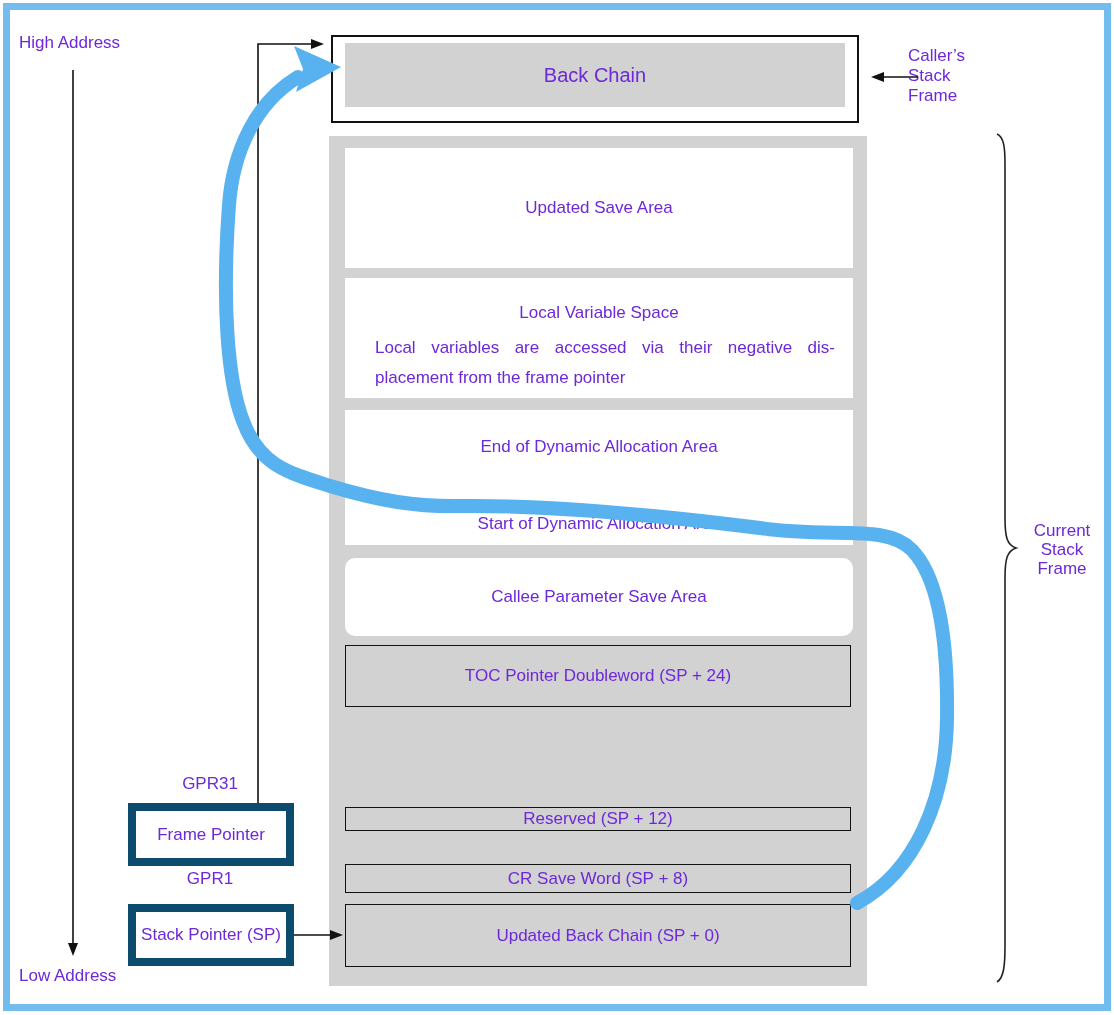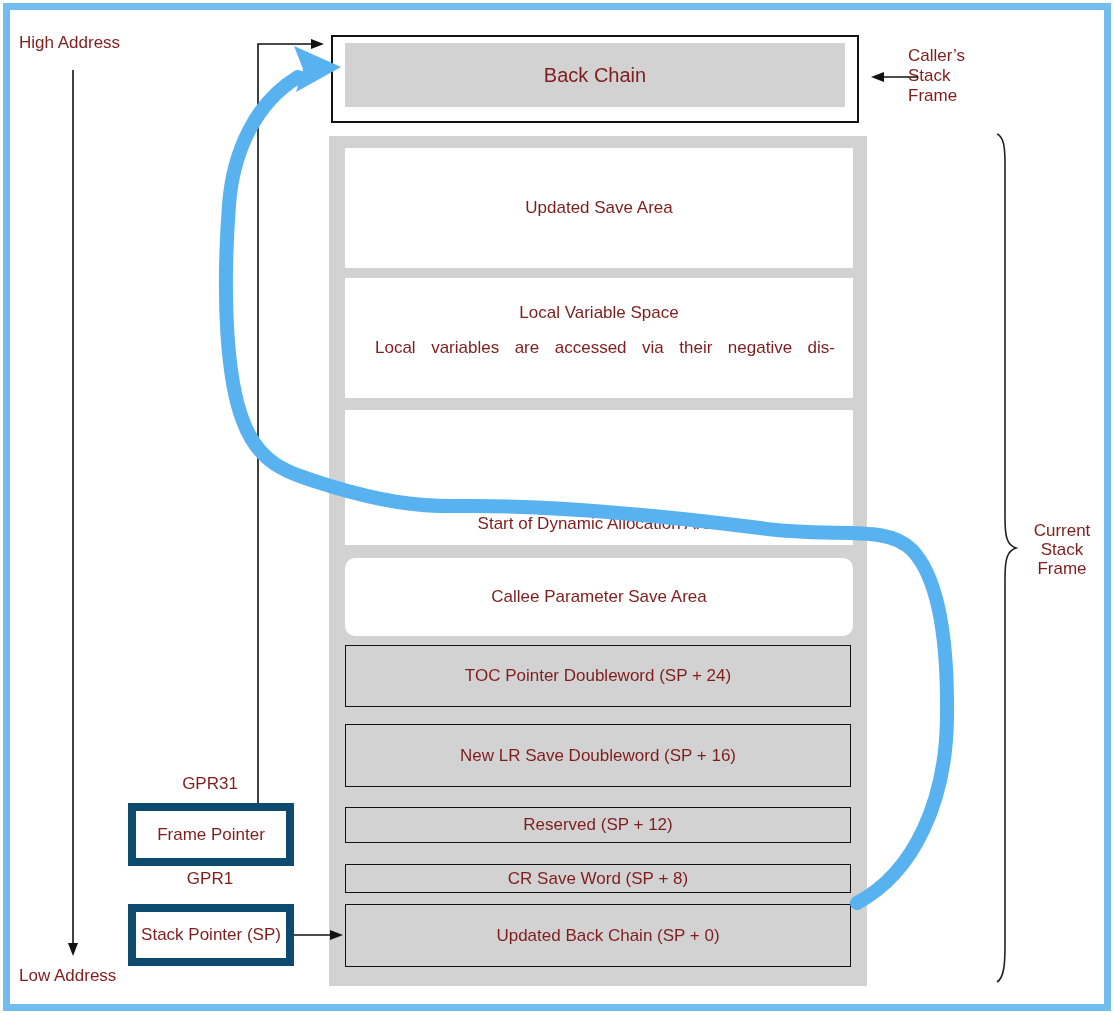--- a/index.html
+++ b/index.html
@@ -1,18 +1,18 @@
 <!DOCTYPE html>
 <html style="--frame-blue: #72bcee; --flow-blue: #59b2f0; --gray: #d2d2d2;"><head>
 <meta charset="utf-8">
 <style>
   html,body{margin:0;padding:0;background:#ffffff;}
   .canvas{
     position:relative;width:1114px;height:1015px;background:#fff;
-    font-family:"Liberation Sans","DejaVu Sans",sans-serif;color:#7f1d1d;
+    font-family:"Liberation Sans","DejaVu Sans",sans-serif;color:#6d28d9;
     overflow:hidden;
   }
   .frame-border{
     position:absolute;left:3px;top:3px;width:1108px;height:1008px;
     box-sizing:border-box;border:7px solid var(--frame-blue,#72bcee);
   }
   .lbl{position:absolute;font-size:17px;white-space:nowrap;}
   .center-txt{display:flex;align-items:center;justify-content:center;text-align:center;}
 
   
@@ -77,39 +77,38 @@
 
   <div class="stack-container">
 
     <div class="sbox white center-txt" style="top:12px;height:120px;">
       <span>Updated Save Area</span>
     </div>
 
     <div class="sbox white" style="top:142px;height:120px;">
       <div class="inner-label" style="top:25px;">Local Variable Space</div>
       <div class="local-body jline" style="top:60px;">Local variables are accessed via their negative dis-</div>
+      <div class="local-body" style="top:90px;">placement from the frame pointer</div>
     </div>
 
     <div class="sbox white" style="top:274px;height:135px;">
+      <div class="inner-label" style="top:27px;">End of Dynamic Allocation Area</div>
       <div class="inner-label" style="top:104px;">Start of Dynamic Allocation Area</div>
     </div>
 
     <div class="sbox white center-txt" style="top:422px;height:78px;border-radius:10px;">
       <span>Callee Parameter Save Area</span>
     </div>
 
     <div class="sbox graybd center-txt" style="top:509px;height:62px;">
       <span>TOC Pointer Doubleword (SP + 24)</span>
     </div>
 
-    <div class="sbox graybd center-txt" style="top:588px;height:63px;">
-      <span>New LR Save Doubleword (SP + 16)</span>
-    </div>
 
-    <div class="sbox graybd center-txt" style="top:671px;height:36px;">
+    <div class="sbox graybd center-txt" style="top:671px;height:24px;">
       <span>Reserved (SP + 12)</span>
     </div>
 
     <div class="sbox graybd center-txt" style="top:719px;height:29px;margin-top:9px;">
       <span>CR Save Word (SP + 8)</span>
     </div>
 
     <div class="sbox graybd center-txt" style="top:768px;height:63px;padding-left:20px;">
       <span>Updated Back Chain (SP + 0)</span>
     </div>

